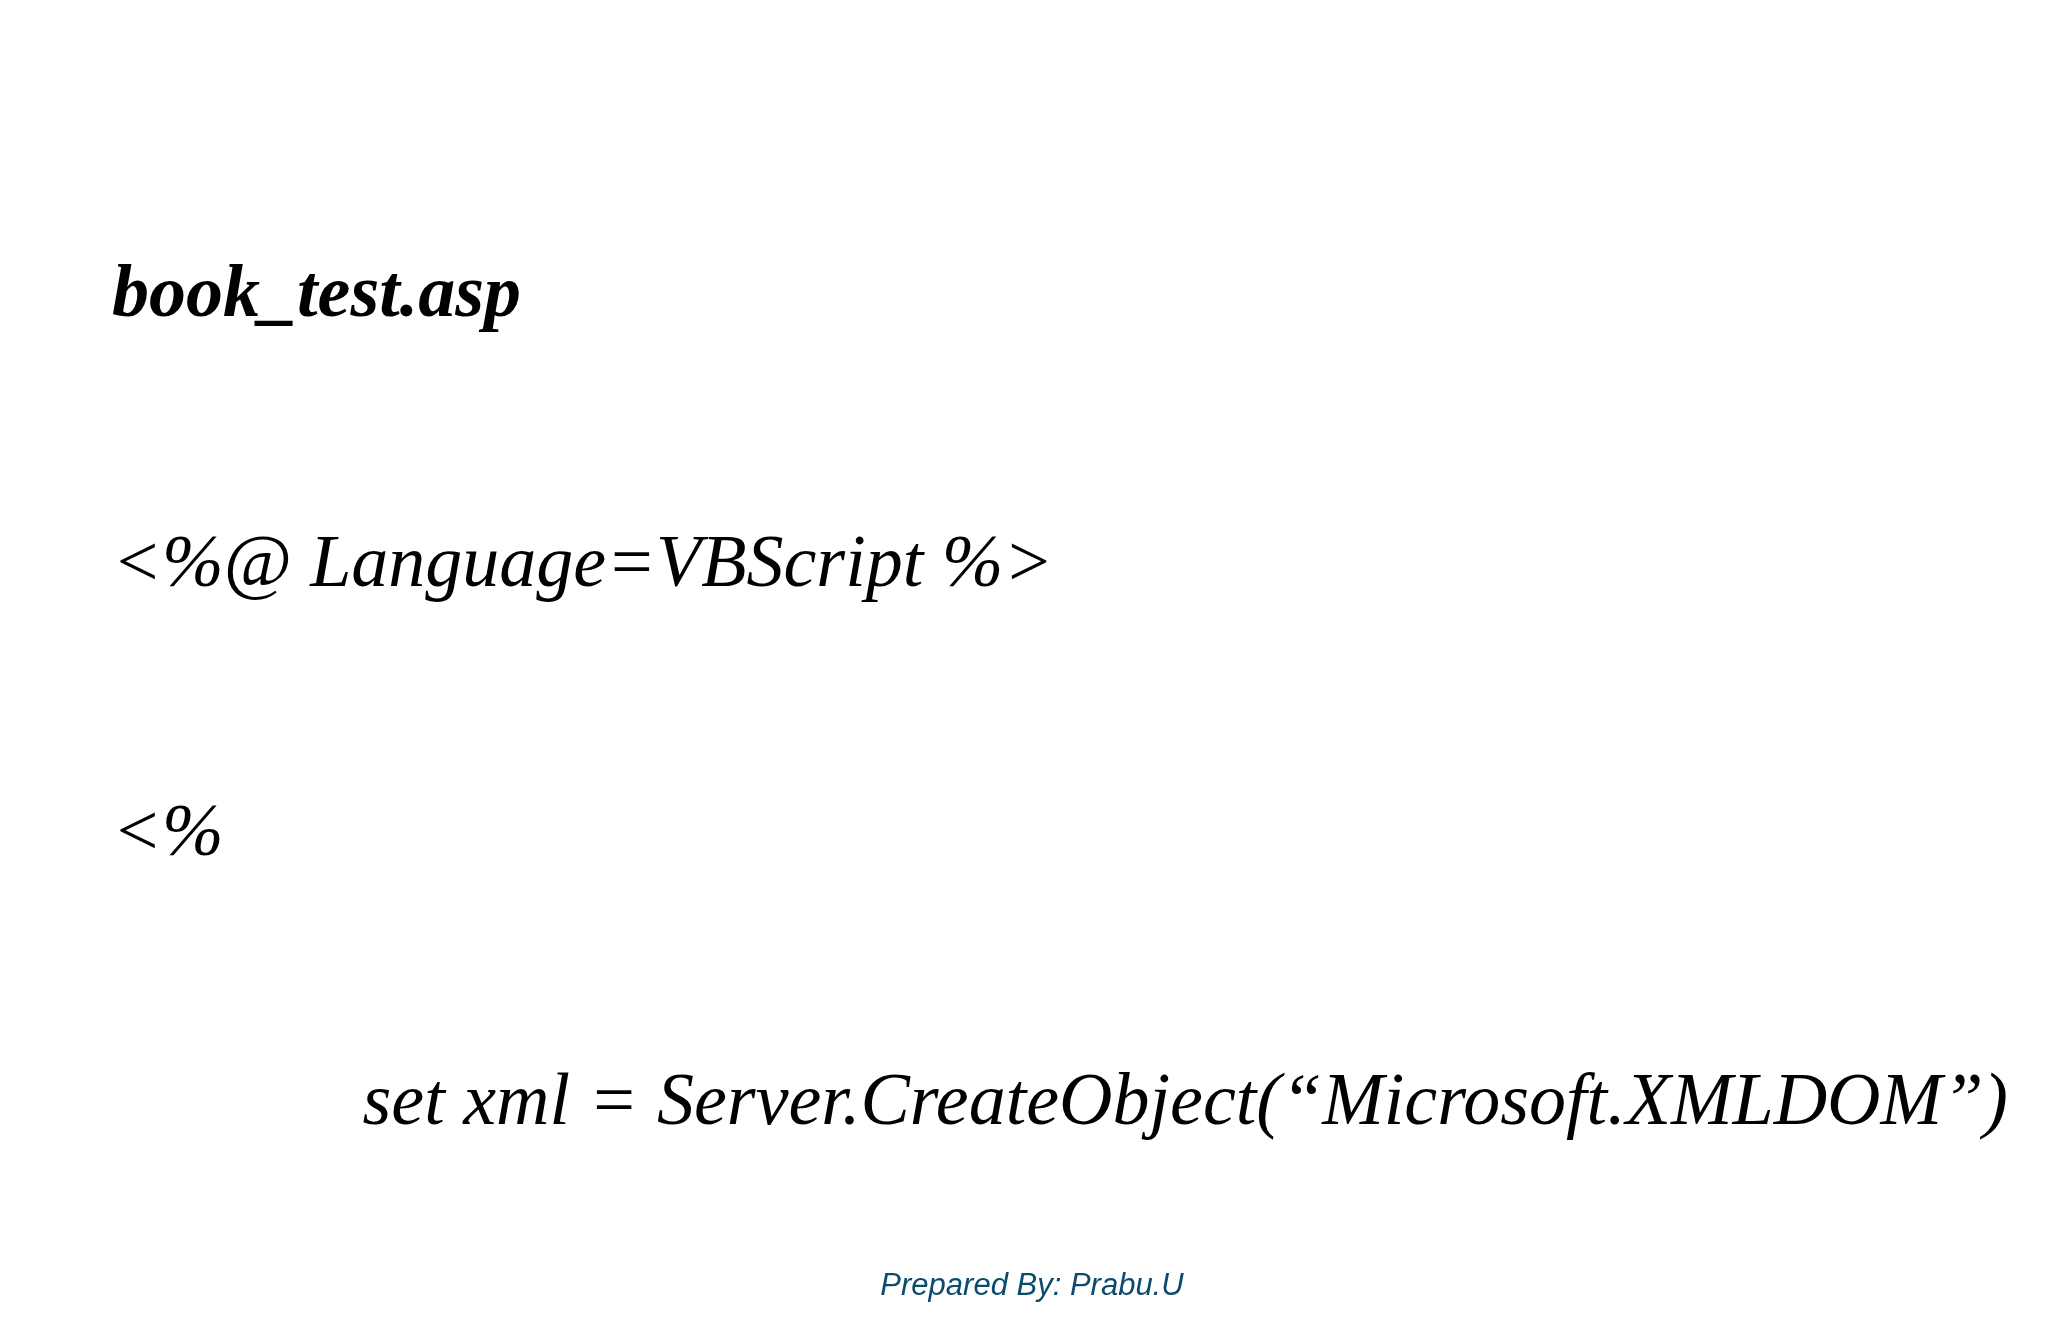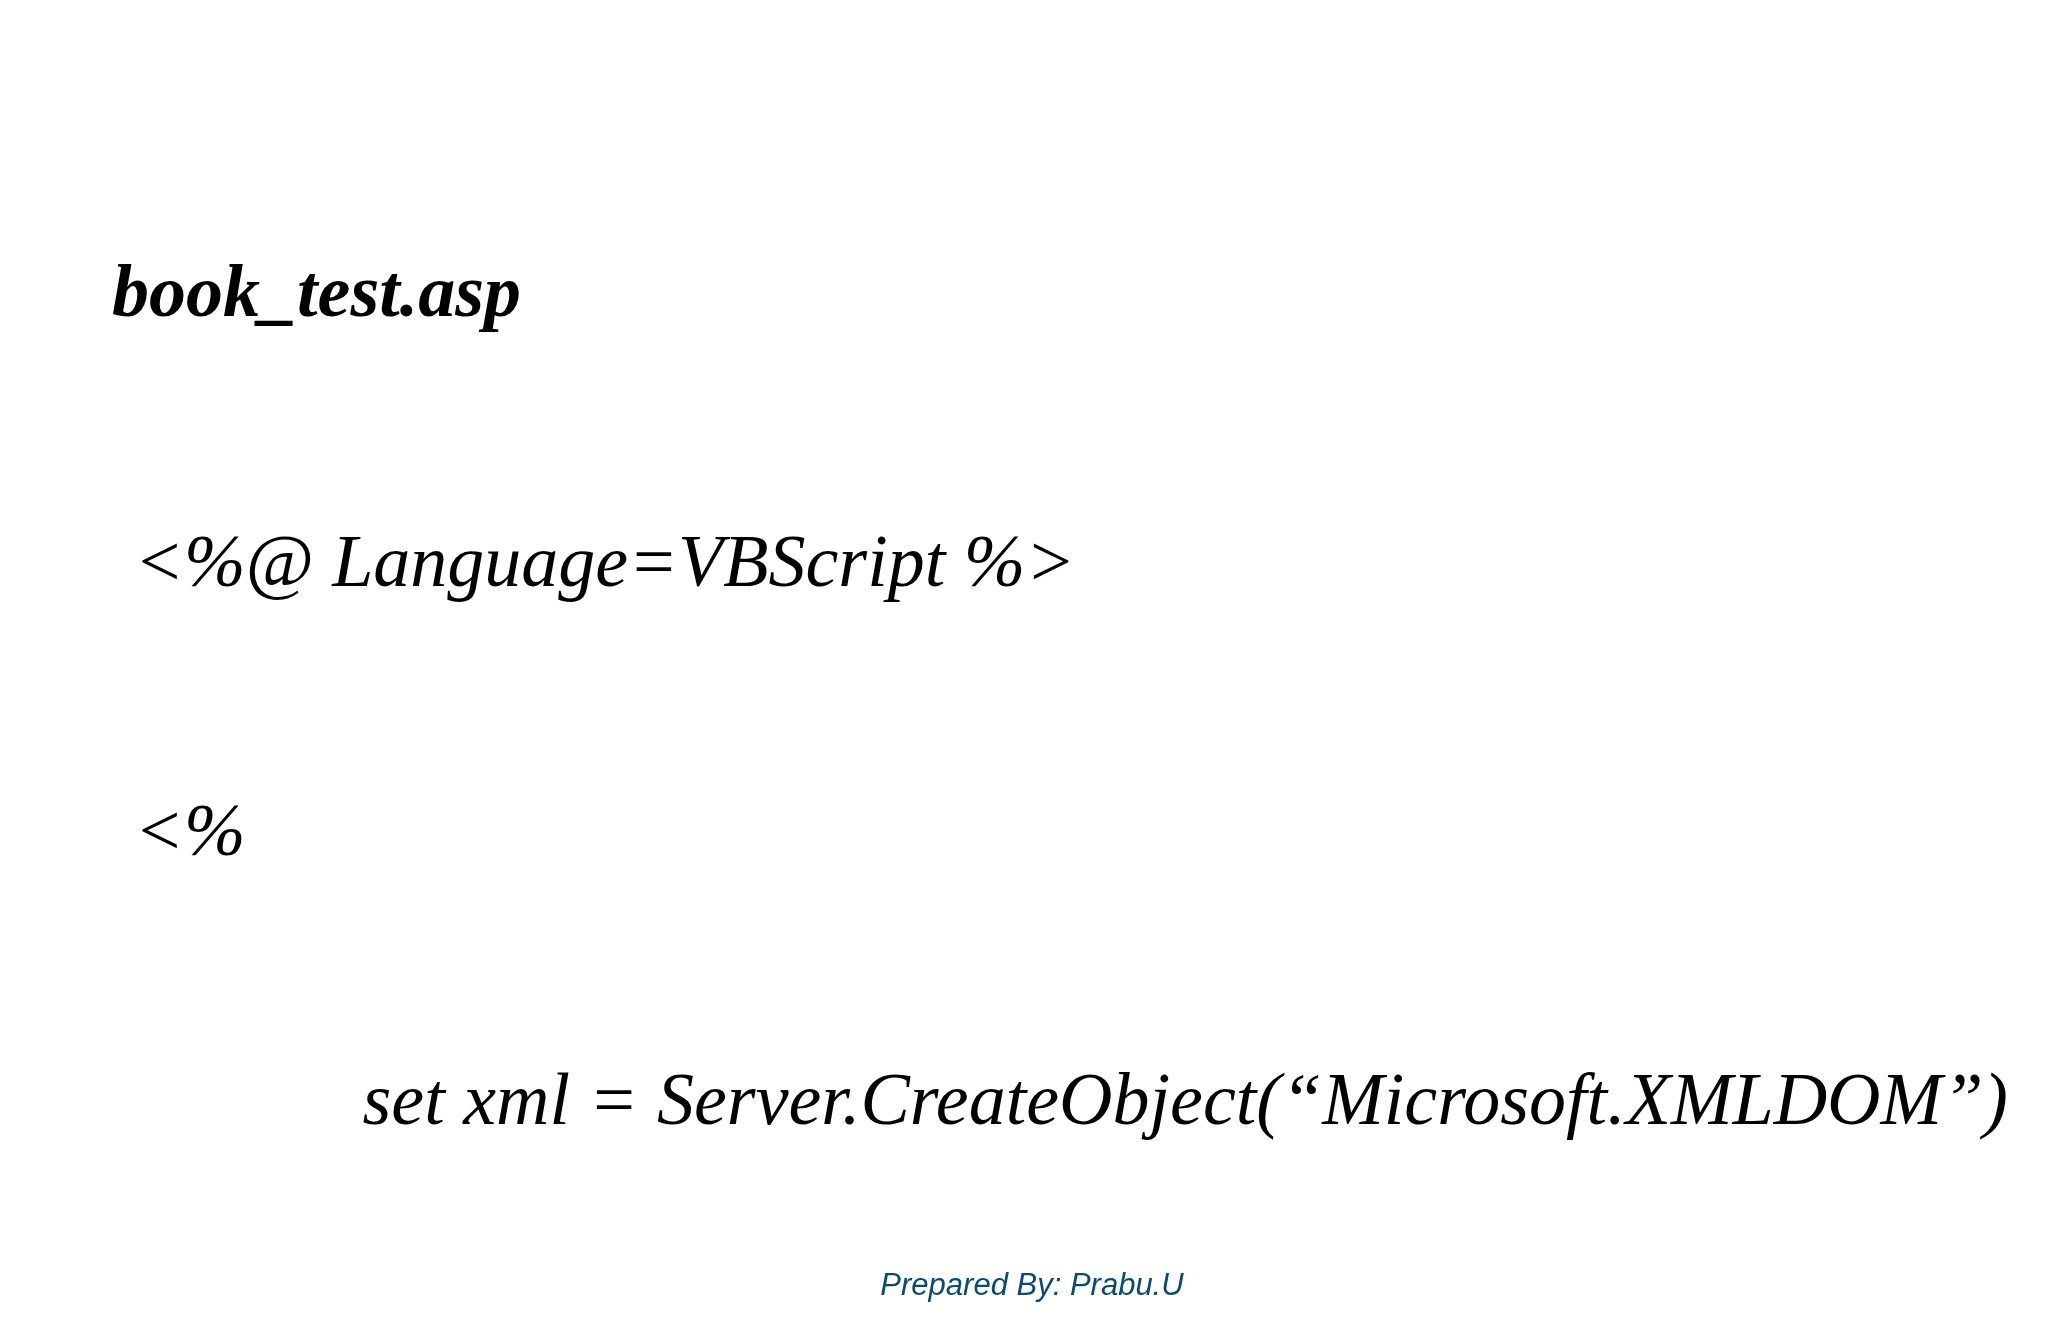--- a/index.html
+++ b/index.html
@@ -25,21 +25,20 @@
     font-size: 74px;
     line-height: 87px;
     white-space: pre;
   }
   .slide-title {
     font-weight: bold;
     line-height: 90px;
   }
   .code-line {
     font-weight: normal;
-    margin-left: 22px;
   }
   .code-line.indented {
     padding-left: 62px;
     text-align: right;
   }
   .footer-credit {
     position: absolute;
     left: 0;
     right: 0;
     bottom: 33px;

